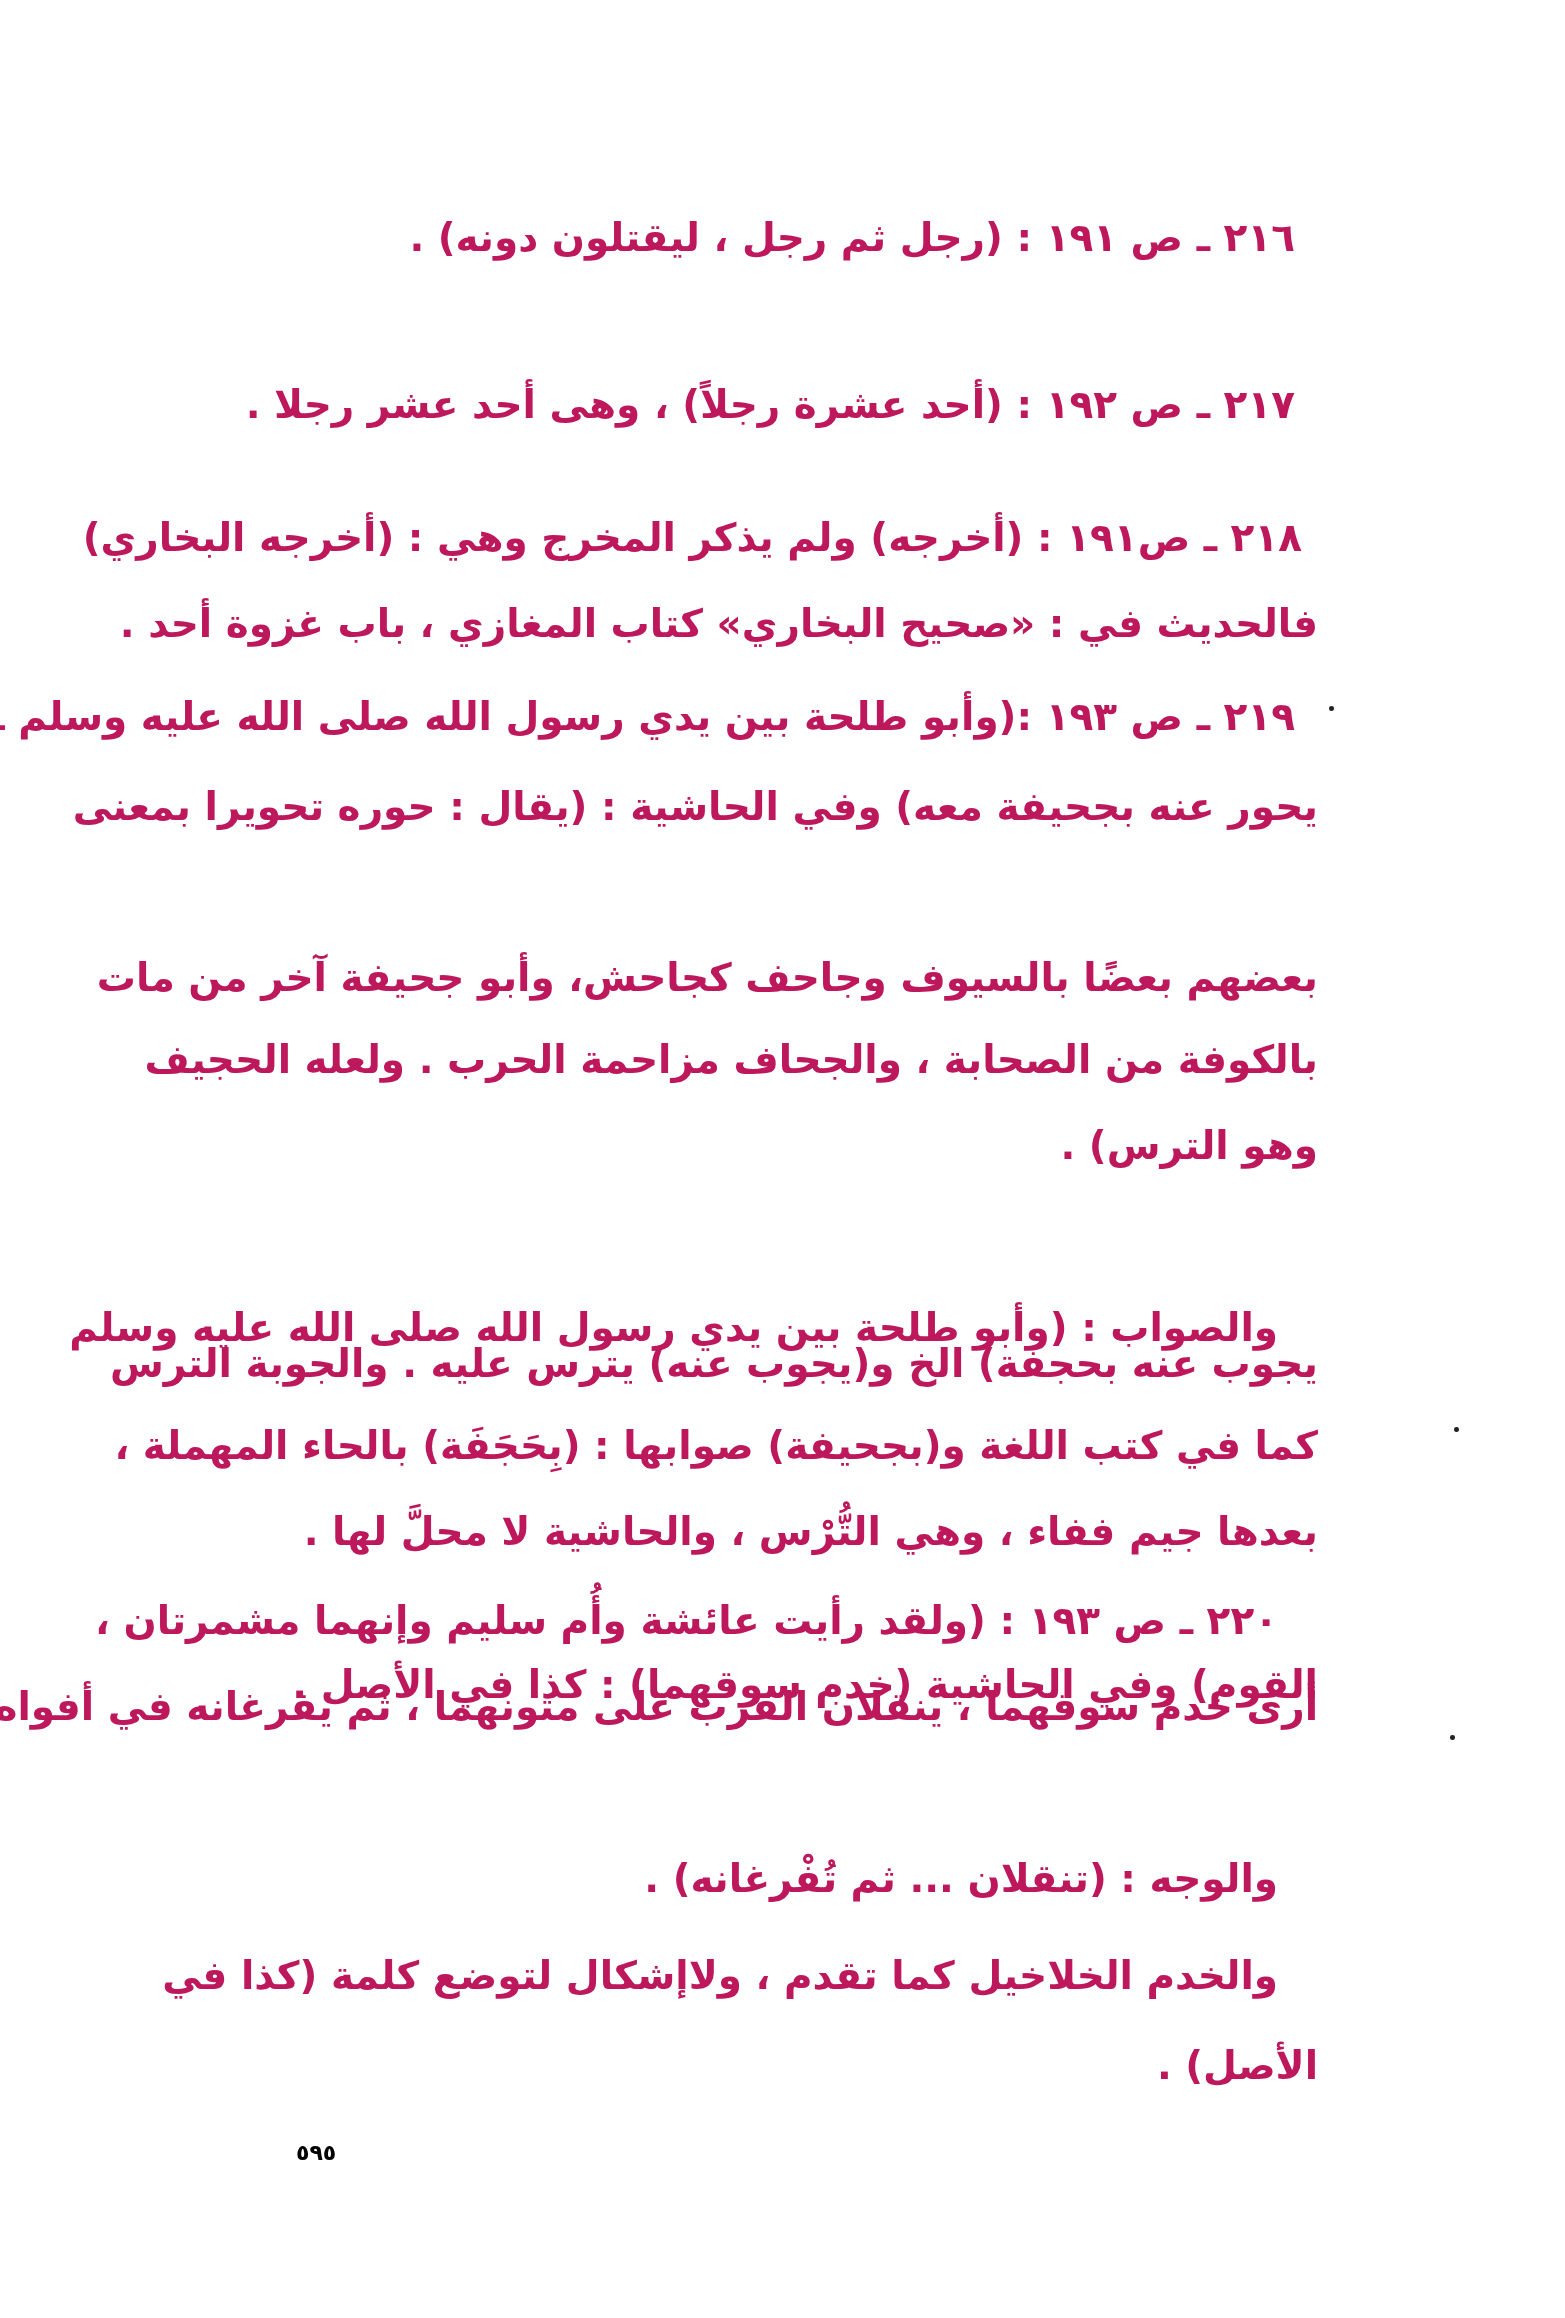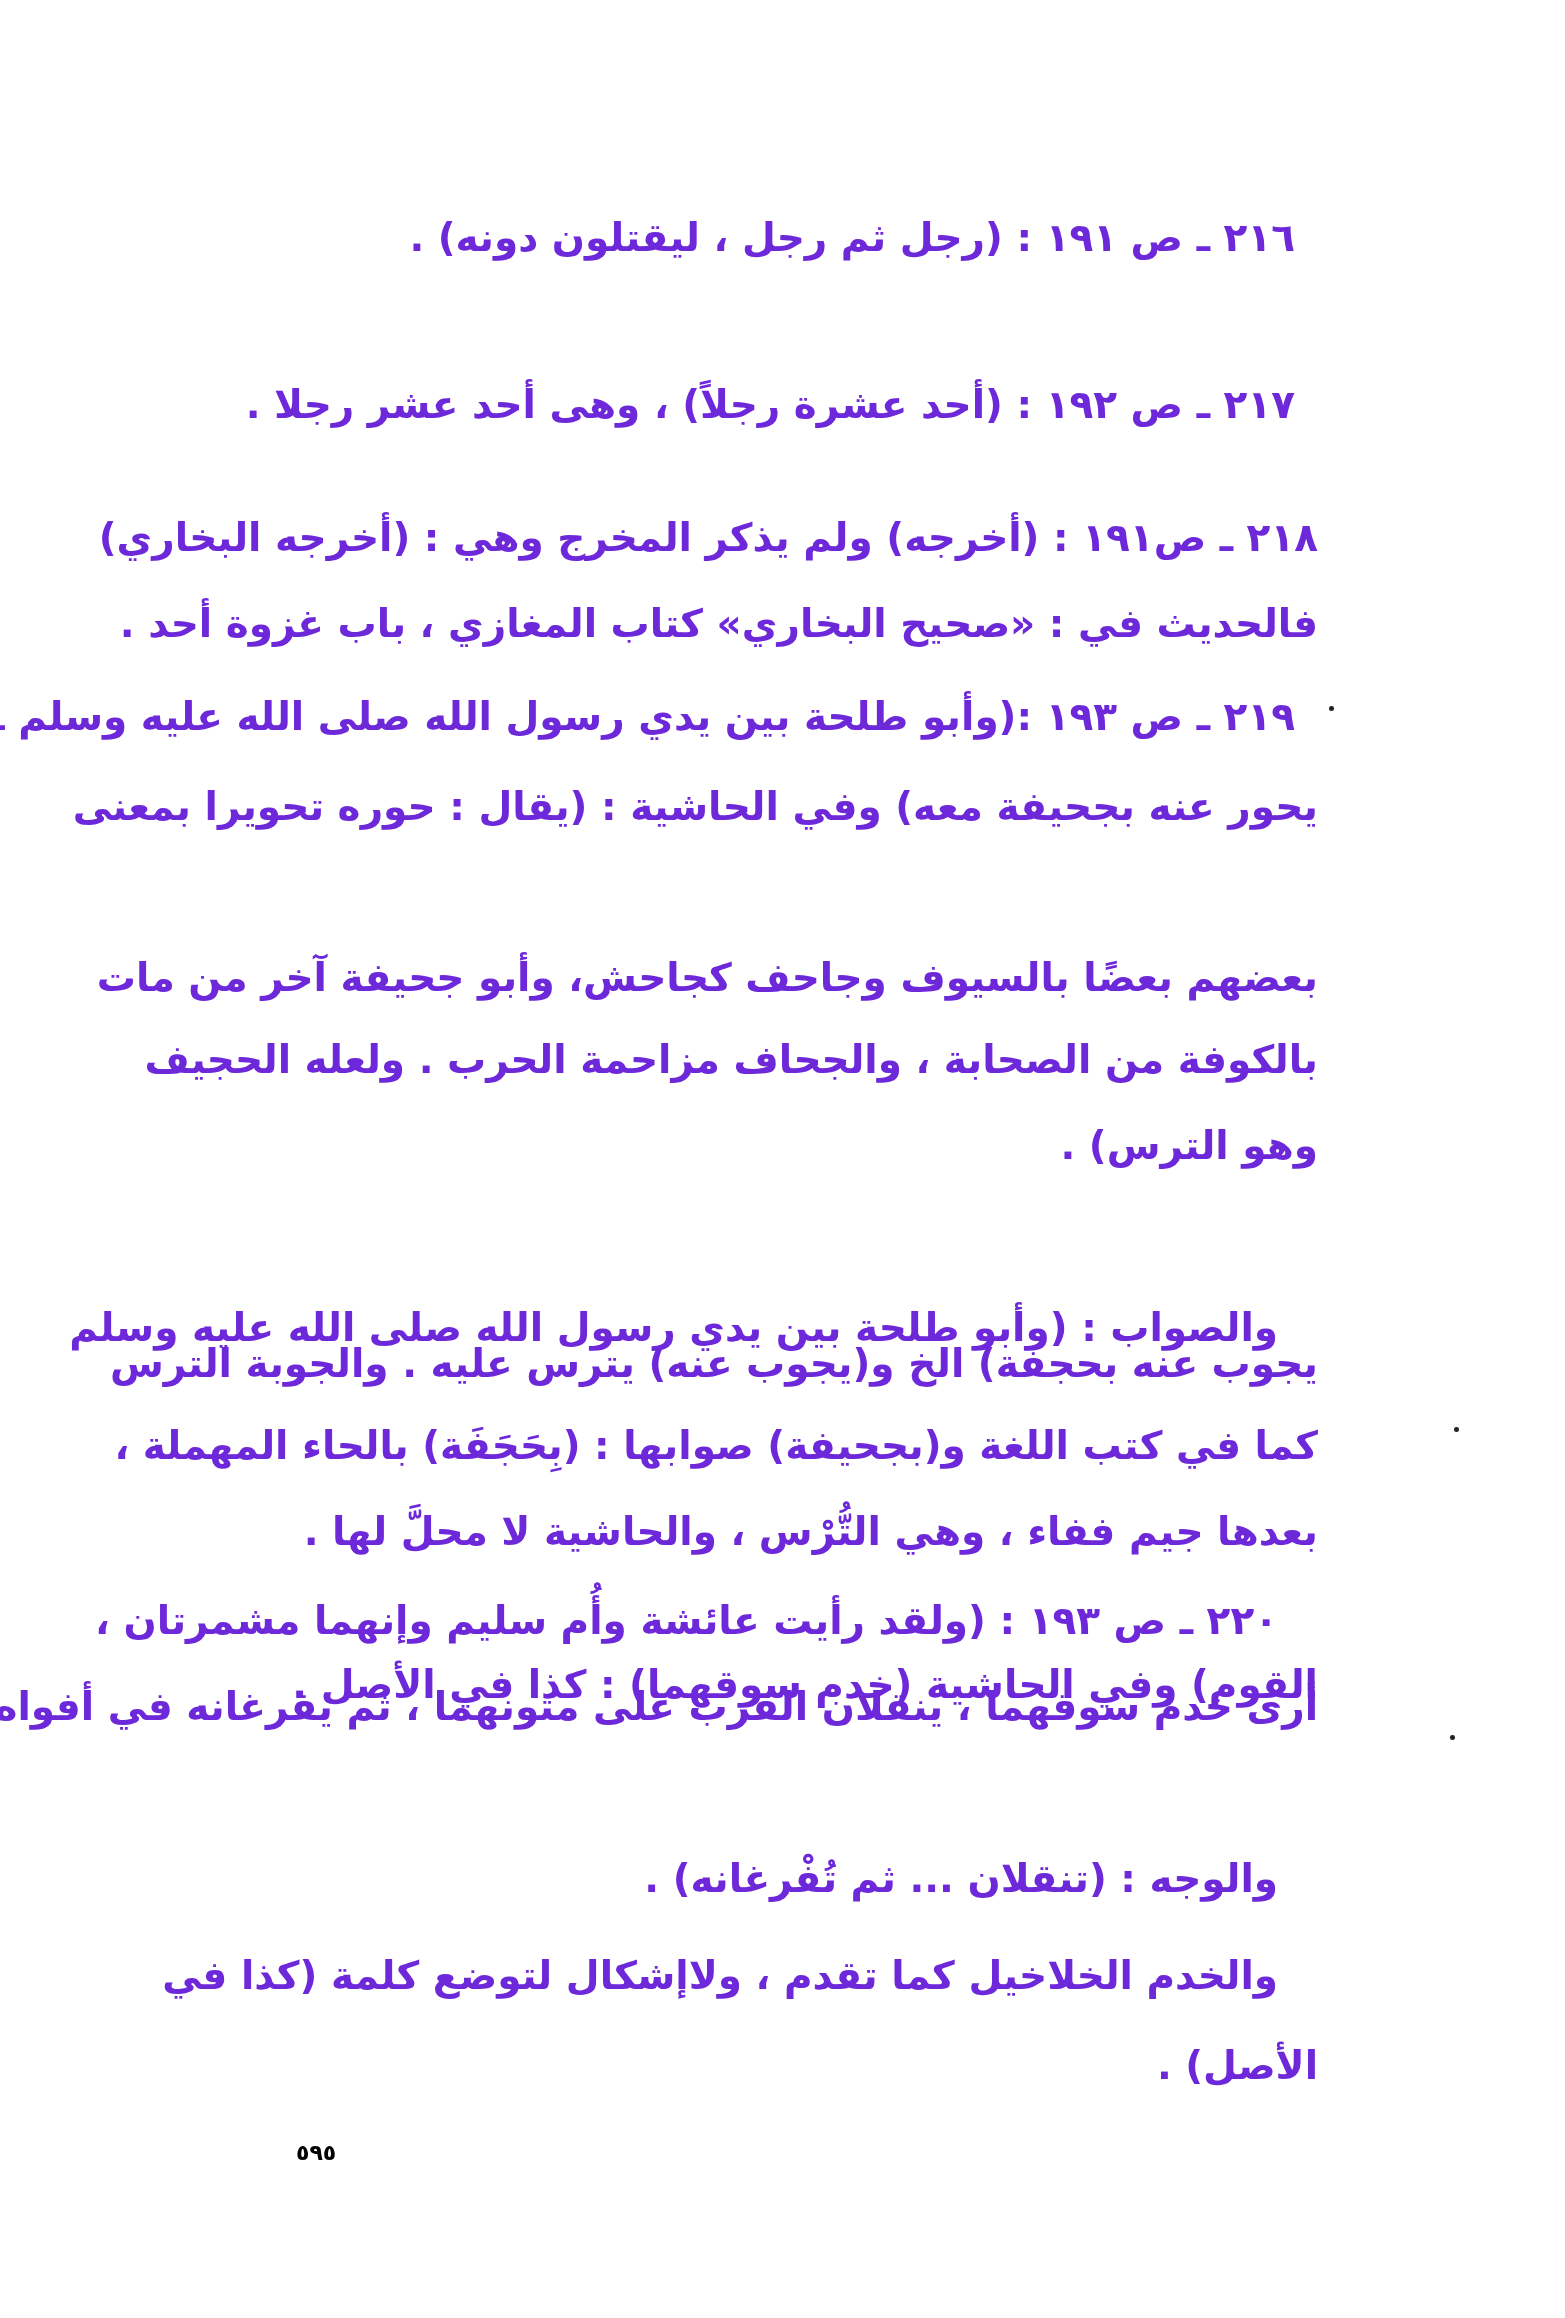--- a/index.html
+++ b/index.html
@@ -11,39 +11,39 @@
   .line {
     position: absolute;
     direction: rtl;
     unicode-bidi: embed;
     right: 248px;
     font-family: "DejaVu Sans", sans-serif;
     font-weight: bold;
     font-size: 39px;
     line-height: 62px;
     white-space: nowrap;
-    color: #6d28d9;
+    color: #be185d;
   }
   .justify { left: 242px; text-align: justify; text-align-last: justify; }
   .page-number {
     position: absolute; left: 296px; top: 2140px;
     font-family: "DejaVu Sans", sans-serif; font-weight: bold; font-size: 22px;
     direction: rtl; color: #000;
   }
   .stray-dot { position: absolute; width: 4.7px; height: 4.7px; background: #222; border-radius: 50%; }
 </style>
 </head>
 <body>
 
 <div class="page">
 
   <div class="line" style="top:207px; right:271px;">٢١٦ ـ ص ١٩١ : (رجل ثم رجل ، ليقتلون دونه) .</div>
   <div class="line" style="top:374px; right:271px;">٢١٧ ـ ص ١٩٢ : (أحد عشرة رجلاً) ، وهى أحد عشر رجلا .</div>
 
-  <div class="line justify" style="top:507px; right:248px;">٢١٨ ـ ص١٩١ : (أخرجه) ولم يذكر المخرج وهي : (أخرجه البخاري)</div>
+  <div class="line justify" style="top:507px; right:264px;">٢١٨ ـ ص١٩١ : (أخرجه) ولم يذكر المخرج وهي : (أخرجه البخاري)</div>
   <div class="line justify" style="top:593px; right:248px;">فالحديث في : «صحيح البخاري» كتاب المغازي ، باب غزوة أحد .</div>
 
   <div class="line justify" style="top:686px; right:271px;">٢١٩ ـ ص ١٩٣ :(وأبو طلحة بين يدي رسول الله صلى الله عليه وسلم ـ</div>
   <div class="line justify" style="top:776px; right:248px;">يحور عنه بجحيفة معه) وفي الحاشية : (يقال : حوره تحويرا بمعنى</div>
   <div class="line justify" style="top:947px; right:248px;">بعضهم بعضًا بالسيوف وجاحف كجاحش، وأبو جحيفة آخر من مات</div>
   <div class="line justify" style="top:1029px; right:248px;">بالكوفة من الصحابة ، والجحاف مزاحمة الحرب . ولعله الحجيف</div>
   <div class="line" style="top:1115px; right:248px;">وهو الترس) .</div>
 
   <div class="line justify" style="top:1297px; right:288px;">والصواب : (وأبو طلحة بين يدي رسول الله صلى الله عليه وسلم</div>
   <div class="line justify" style="top:1333px; right:248px;">يجوب عنه بحجفة) الخ و(يجوب عنه) يترس عليه . والجوبة الترس</div>

